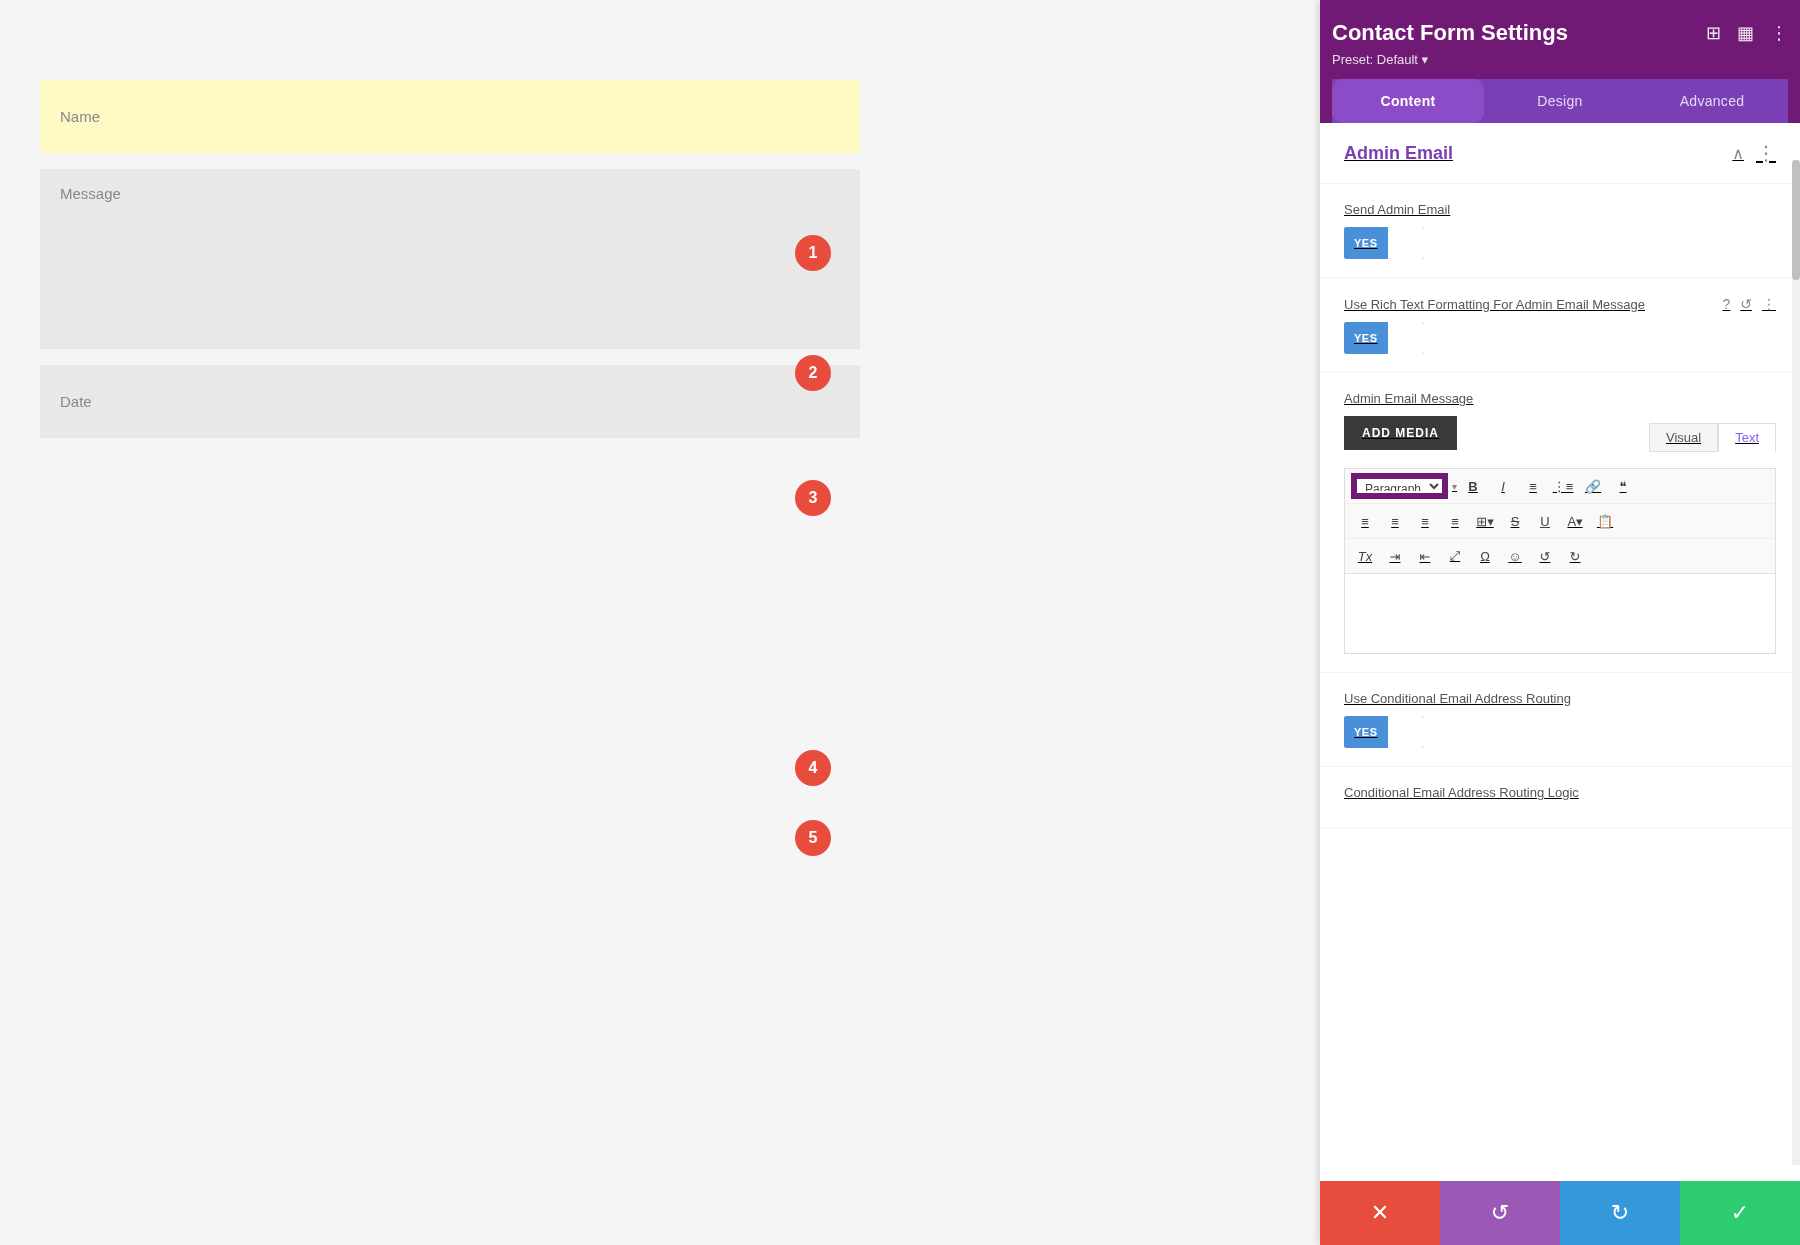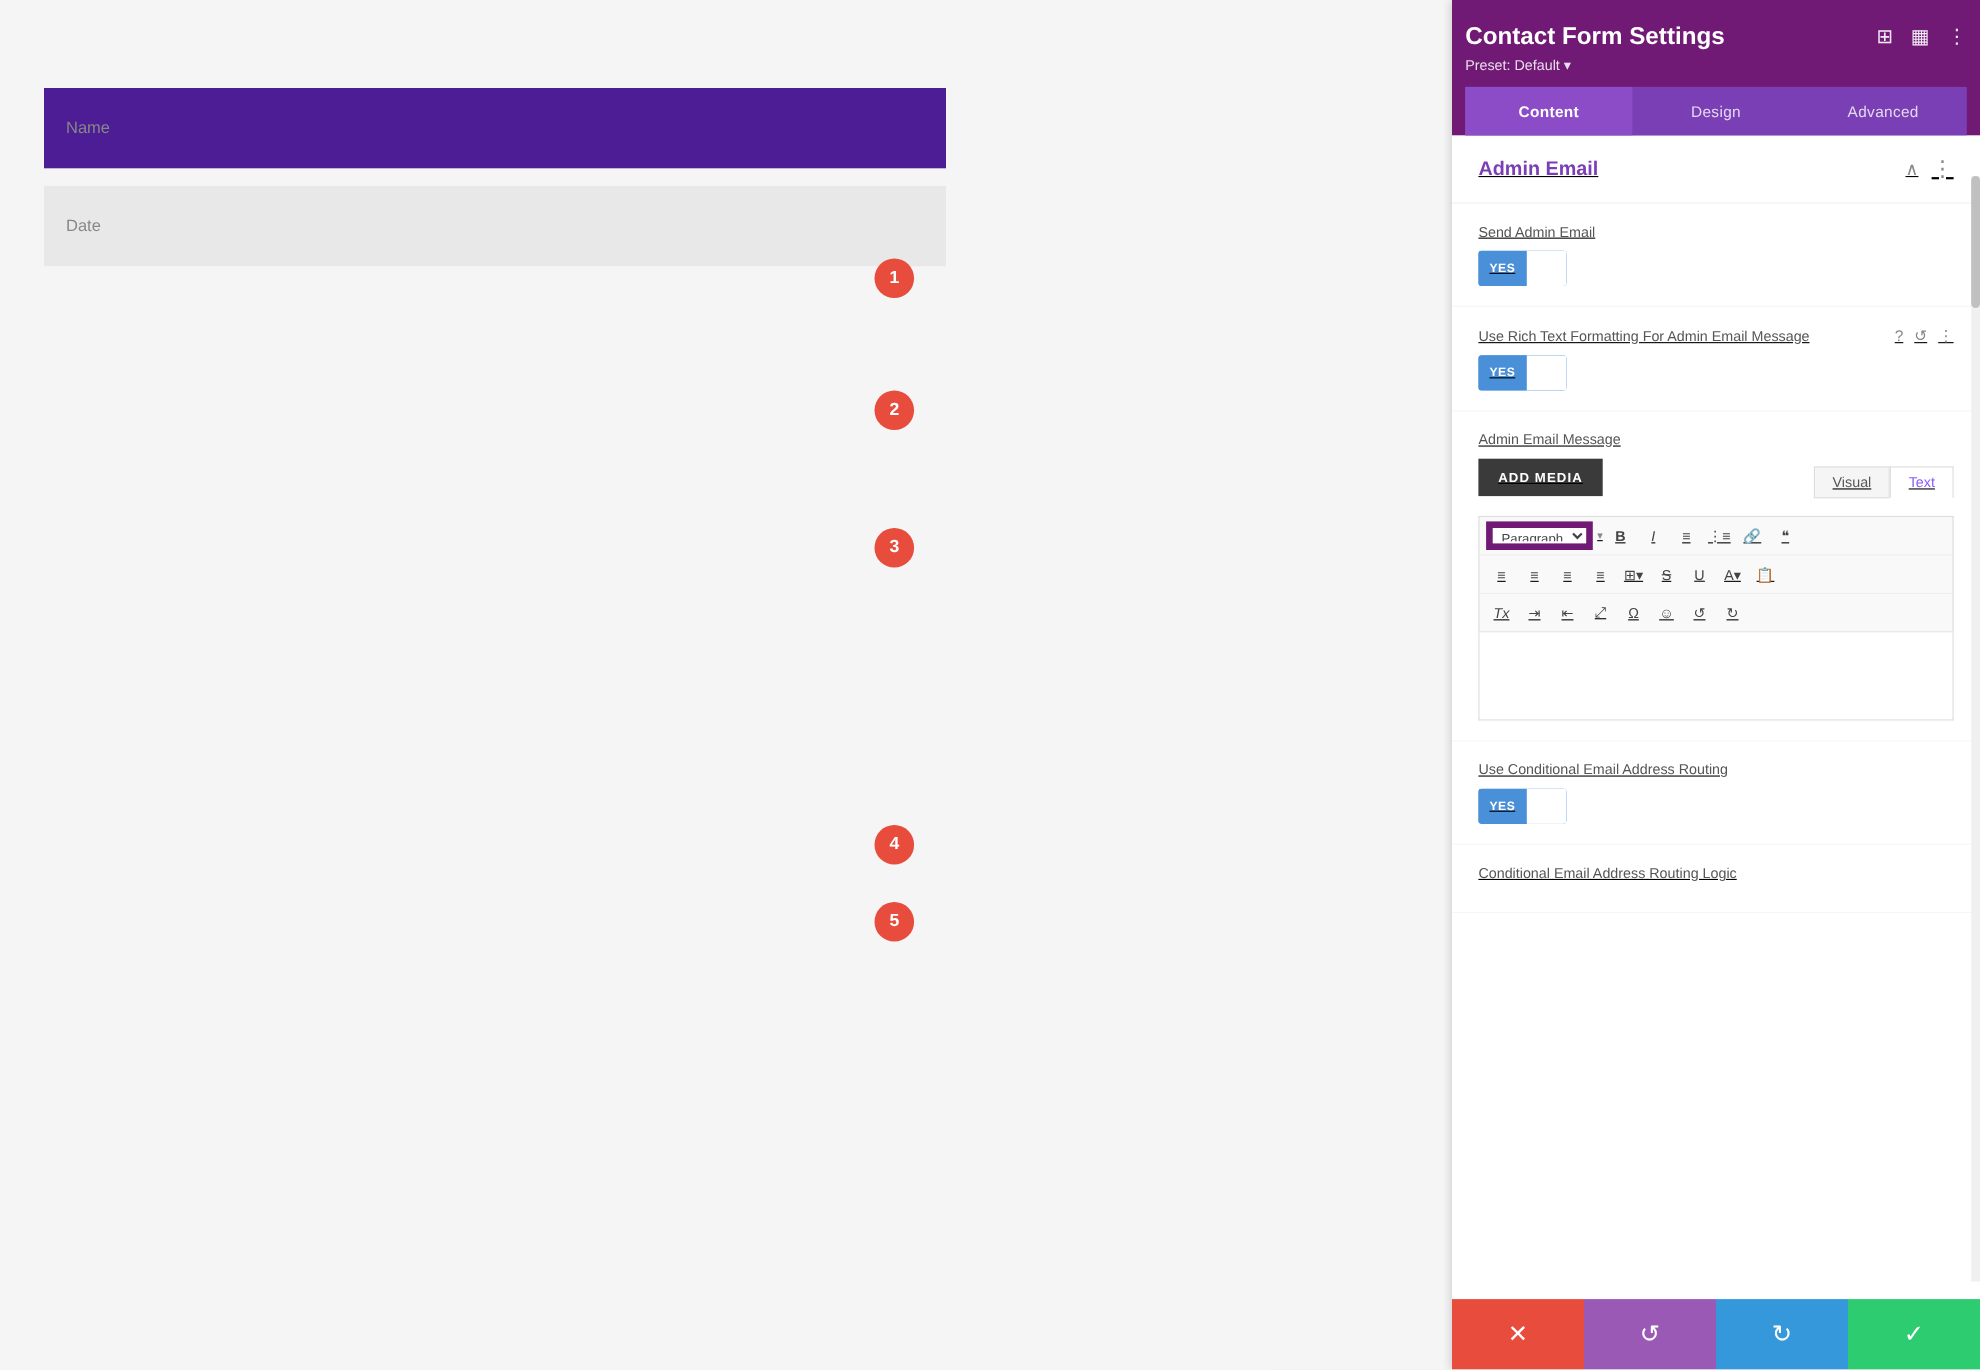--- a/index.html
+++ b/index.html
@@ -17,21 +17,21 @@
     }
 
     .form-row {
       display: flex;
       gap: 16px;
       margin-bottom: 16px;
     }
 
     .form-field {
       flex: 1;
-      background: #4c1d95;
+      background: #fef9c3;
       border: none;
       padding: 28px 20px;
       font-size: 15px;
       color: #888;
     }
 
     .step-badge {
       position: absolute;
       width: 36px;
       height: 36px;
@@ -107,20 +107,21 @@
       font-size: 14px;
       font-weight: 500;
       cursor: pointer;
       letter-spacing: 0.3px;
     }
 
     .panel-tab.active {
       background: #8c4cc8;
       color: white;
       font-weight: 600;
+      border-radius: 11px;
     }
 
     .panel-body {
       flex: 1;
       overflow-y: auto;
       padding: 0 0 80px;
       text-decoration: underline;
     }
 
     .scrollbar-track {
@@ -363,20 +364,21 @@
 </head>
 <body>
 
 <div class="canvas-area">
   <div class="form-preview">
 
     <div class="form-row">
       <div class="form-field">Name</div>
     </div>
 
+    <div class="message-area">Message</div>
 
     <div class="date-row">Date</div>
   </div>
 
   <div class="step-badge" style="left: 795px; top: 235px;">1</div>
   <div class="step-badge" style="left: 795px; top: 355px;">2</div>
   <div class="step-badge" style="left: 795px; top: 480px;">3</div>
   <div class="step-badge" style="left: 795px; top: 750px;">4</div>
   <div class="step-badge" style="left: 795px; top: 820px;">5</div>
 </div>

